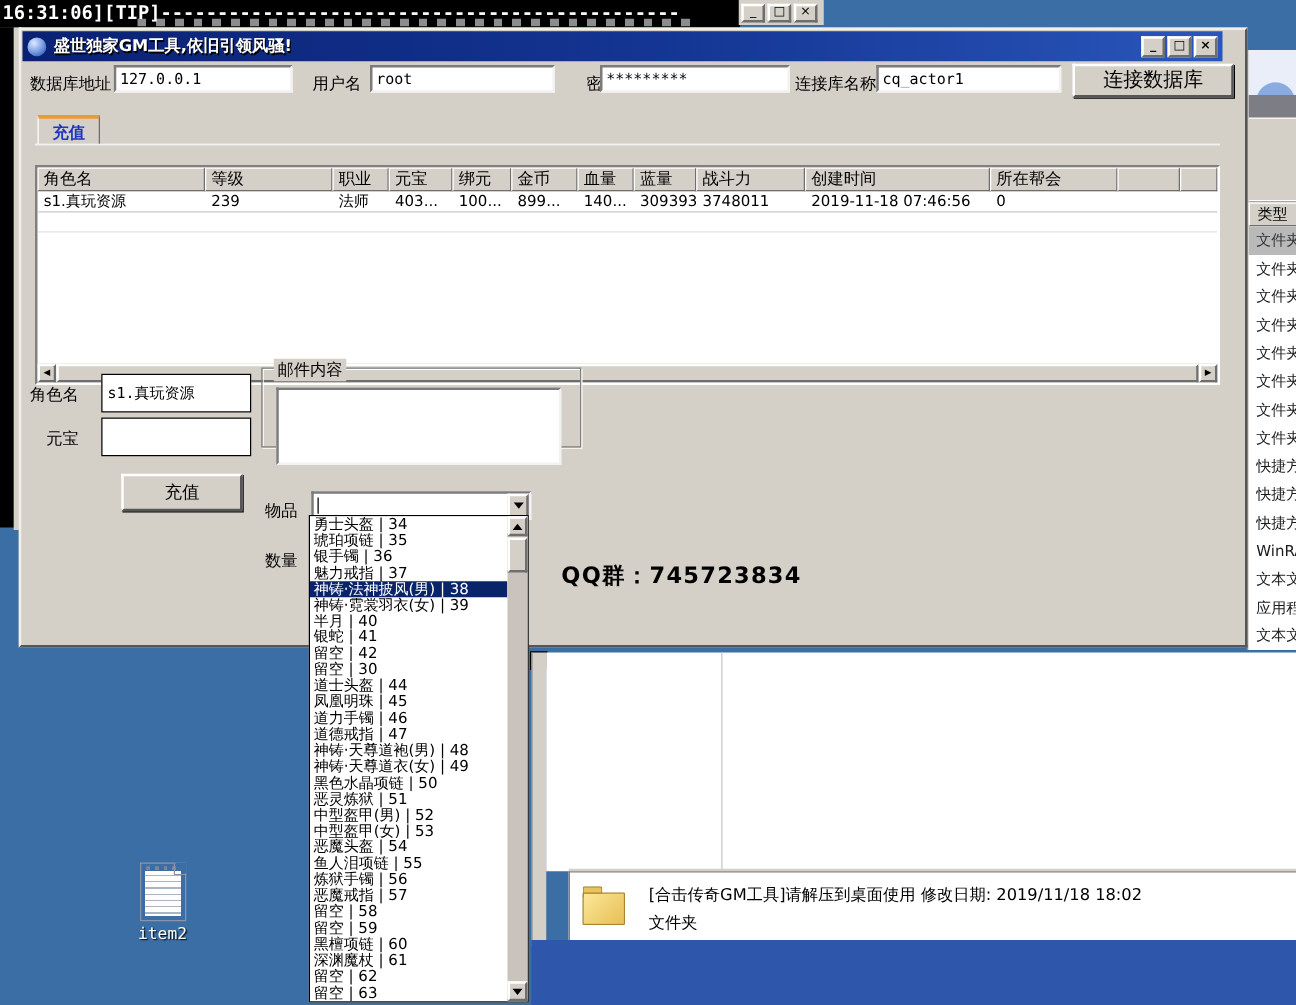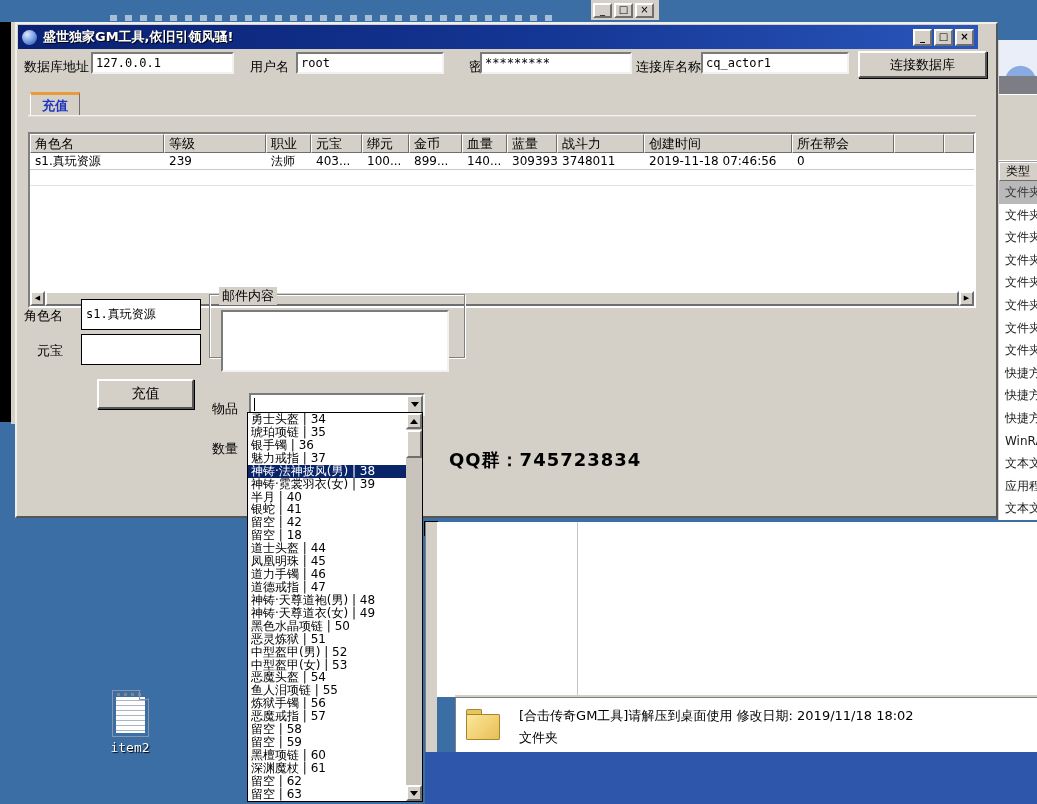--- a/index.html
+++ b/index.html
@@ -45,21 +45,21 @@
   .lbl { position:absolute; font-size:13px; white-space:nowrap; }
   .field { position:absolute; background:#fff; border-top:2px solid #7b7b7b; border-left:2px solid #7b7b7b;
            border-right:2px solid #f2f2f2; border-bottom:2px solid #f2f2f2;
            font-family:"DejaVu Sans Mono","Liberation Mono",monospace; font-size:12px;
            padding:0 3px; color:#000; outline:none; }
   .flatfield { position:absolute; background:#fff; border:1px solid #000;
                font-family:"DejaVu Sans Mono","Liberation Mono",monospace; font-size:12px;
                padding:0 4px; outline:none; }
   .pushbtn { position:absolute; background:#d4d0c8; border-top:2px solid #fff; border-left:2px solid #fff;
              border-right:2px solid #565656; border-bottom:2px solid #565656;
-             box-shadow:1px 1px 0 #000; font-size:13px; display:flex; align-items:center;
+             box-shadow:1px 1px 0 #000; font-size:16px; display:flex; align-items:center;
              justify-content:center; cursor:default; }
 
   .tab { position:absolute; left:13px; top:68px; width:50px; height:24px; background:#d4d0c8;
          border-top:3px solid #e79b3a; border-left:1px solid #fff; border-right:1px solid #6e6e6e;
          display:flex; align-items:center; justify-content:center; font-size:13px; font-weight:bold;
          color:#1d35c0; }
   .tabline { position:absolute; left:11px; top:91px; width:948px; height:2px;
              background:linear-gradient(#ffffff,#d4d0c8); }
 
   
@@ -157,20 +157,21 @@
                  background:repeating-linear-gradient(90deg,#7d8795 0 3px,transparent 3px 7px); }
   .deskicon .cap { position:absolute; left:0; right:0; top:50px; color:#fff; font-size:13px;
                    font-family:"DejaVu Sans Mono","Liberation Mono",monospace;
                    text-shadow:1px 1px 1px #000; }
 </style>
 </head>
 <body>
 
 <div id="screen">
 
+  <div class="abs console-bar">16:31:06][TIP]----------------------------------------------</div>
   <div class="abs console-line2"></div>
   <div class="abs console-btns">
     <div class="btn raised cbtn">_</div>
     <div class="btn raised cbtn">□</div>
     <div class="btn raised cbtn">×</div>
   </div>
   <div class="abs console-left"></div>
   <div class="abs console-left-border"></div>
   <div class="abs frag-black"></div>
 
@@ -311,21 +312,21 @@
     <div class="dditems">
         <div class="dditem">勇士头盔 | 34</div>
         <div class="dditem">琥珀项链 | 35</div>
         <div class="dditem">银手镯 | 36</div>
         <div class="dditem">魅力戒指 | 37</div>
         <div class="dditem selected">神铸·法神披风(男) | 38</div>
         <div class="dditem">神铸·霓裳羽衣(女) | 39</div>
         <div class="dditem">半月 | 40</div>
         <div class="dditem">银蛇 | 41</div>
         <div class="dditem">留空 | 42</div>
-        <div class="dditem">留空 | 18</div>
+        <div class="dditem">留空 | 30</div>
         <div class="dditem">道士头盔 | 44</div>
         <div class="dditem">凤凰明珠 | 45</div>
         <div class="dditem">道力手镯 | 46</div>
         <div class="dditem">道德戒指 | 47</div>
         <div class="dditem">神铸·天尊道袍(男) | 48</div>
         <div class="dditem">神铸·天尊道衣(女) | 49</div>
         <div class="dditem">黑色水晶项链 | 50</div>
         <div class="dditem">恶灵炼狱 | 51</div>
         <div class="dditem">中型盔甲(男) | 52</div>
         <div class="dditem">中型盔甲(女) | 53</div>

